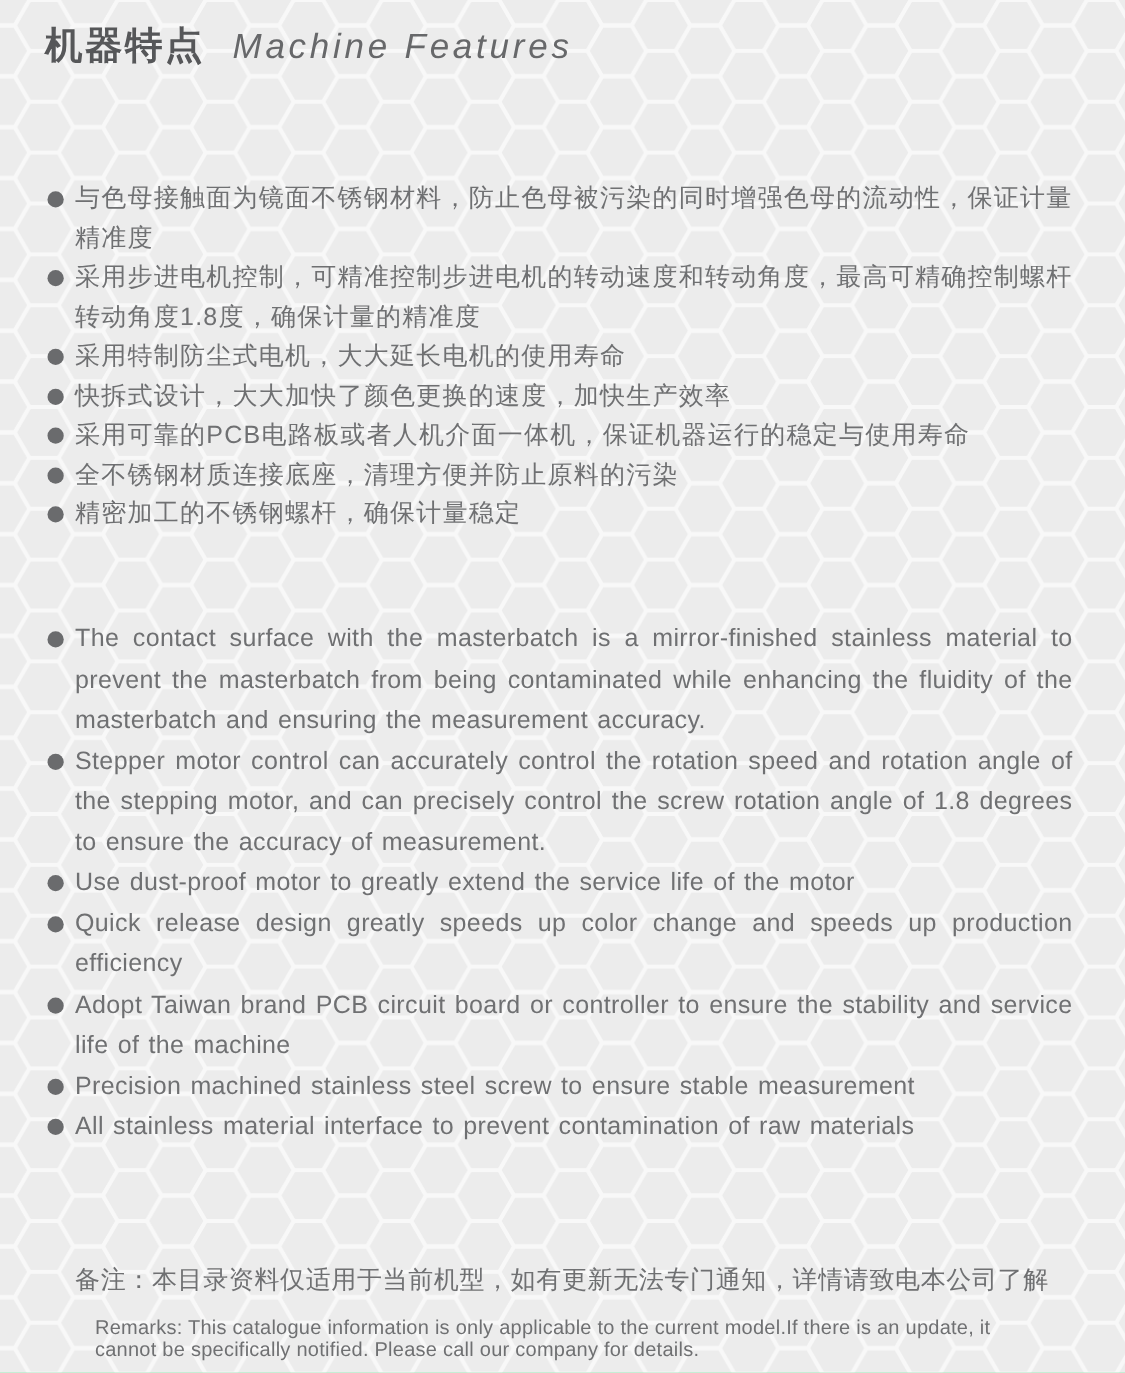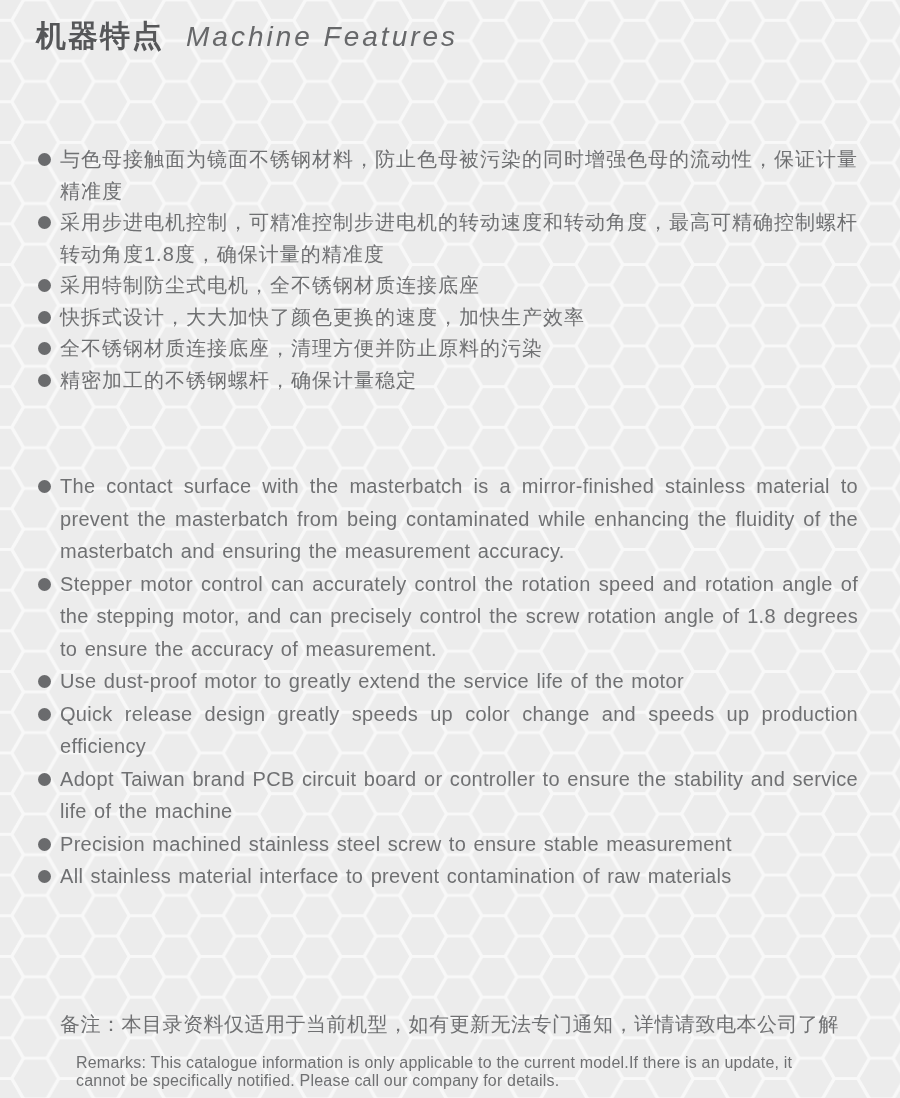--- a/index.html
+++ b/index.html
@@ -56,21 +56,21 @@
     position: relative;
     padding-left: 22px;
     text-align: justify;
   }
   .list-zh { top: 144px; }
   .list-zh li {
     font-size: 20px;
     line-height: 31.5px;
     letter-spacing: 1px;
   }
-  .list-en { top: 470px; }
+  .list-en { top: 495px; }
   .list-en li {
     font-size: 20px;
     line-height: 32.5px;
     letter-spacing: 0.3px;
     word-spacing: 1.5px;
   }
   .dot {
     position: absolute;
     left: 0;
     width: 13px;
@@ -131,25 +131,29 @@
     <li>
       <span class="dot"></span>
       <span>与色母接触面为镜面不锈钢材料，防止色母被污染的同时增强色母的流动性，保证计量精准度</span>
     </li>
     <li>
       <span class="dot"></span>
       <span>采用步进电机控制，可精准控制步进电机的转动速度和转动角度，最高可精确控制螺杆转动角度1.8度，确保计量的精准度</span>
     </li>
     <li>
       <span class="dot"></span>
-      <span>采用特制防尘式电机，全不锈钢材质连接底座</span>
+      <span>采用特制防尘式电机，大大延长电机的使用寿命</span>
     </li>
     <li>
       <span class="dot"></span>
       <span>快拆式设计，大大加快了颜色更换的速度，加快生产效率</span>
+    </li>
+    <li>
+      <span class="dot"></span>
+      <span>采用可靠的PCB电路板或者人机介面一体机，保证机器运行的稳定与使用寿命</span>
     </li>
     <li>
       <span class="dot"></span>
       <span>全不锈钢材质连接底座，清理方便并防止原料的污染</span>
     </li>
     <li>
       <span class="dot"></span>
       <span>精密加工的不锈钢螺杆，确保计量稳定</span>
     </li>
   </ul>

